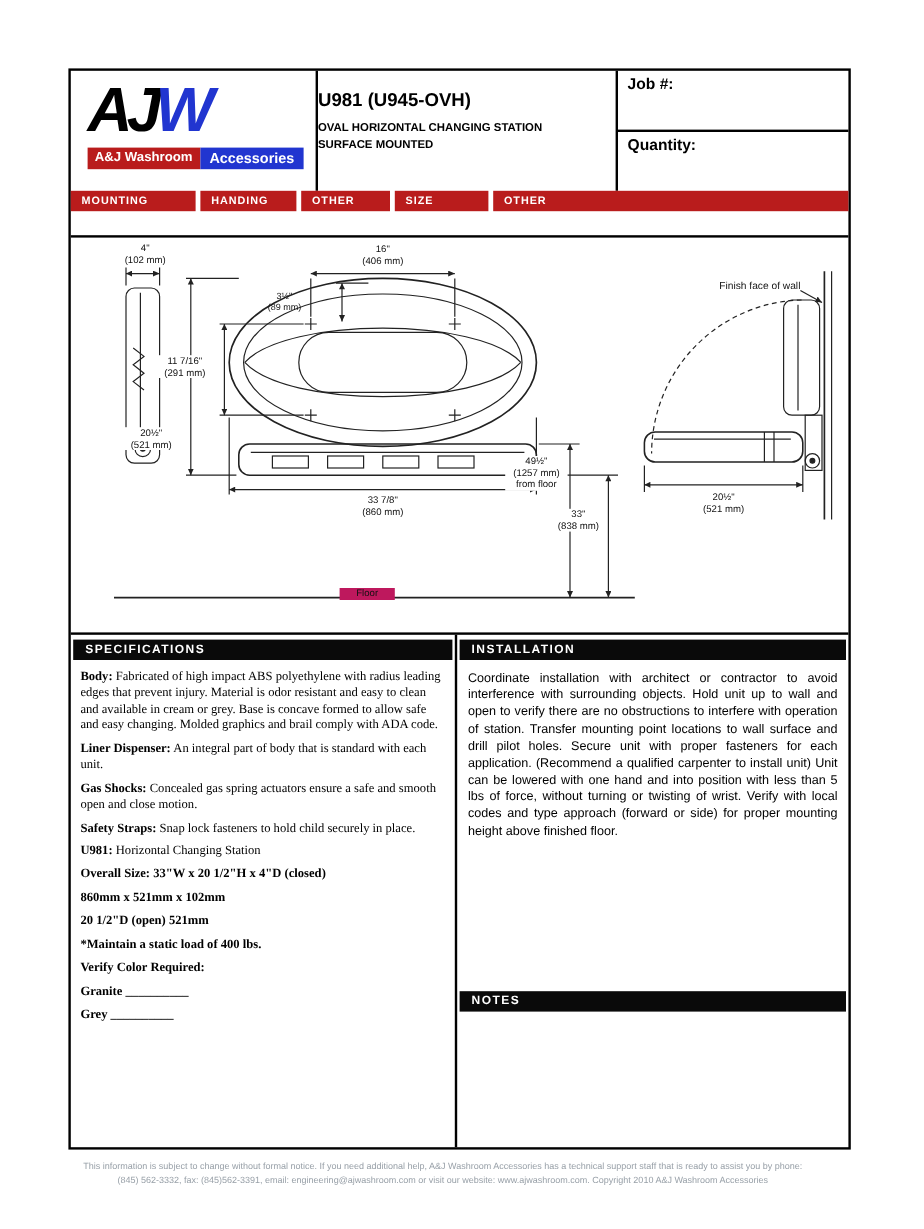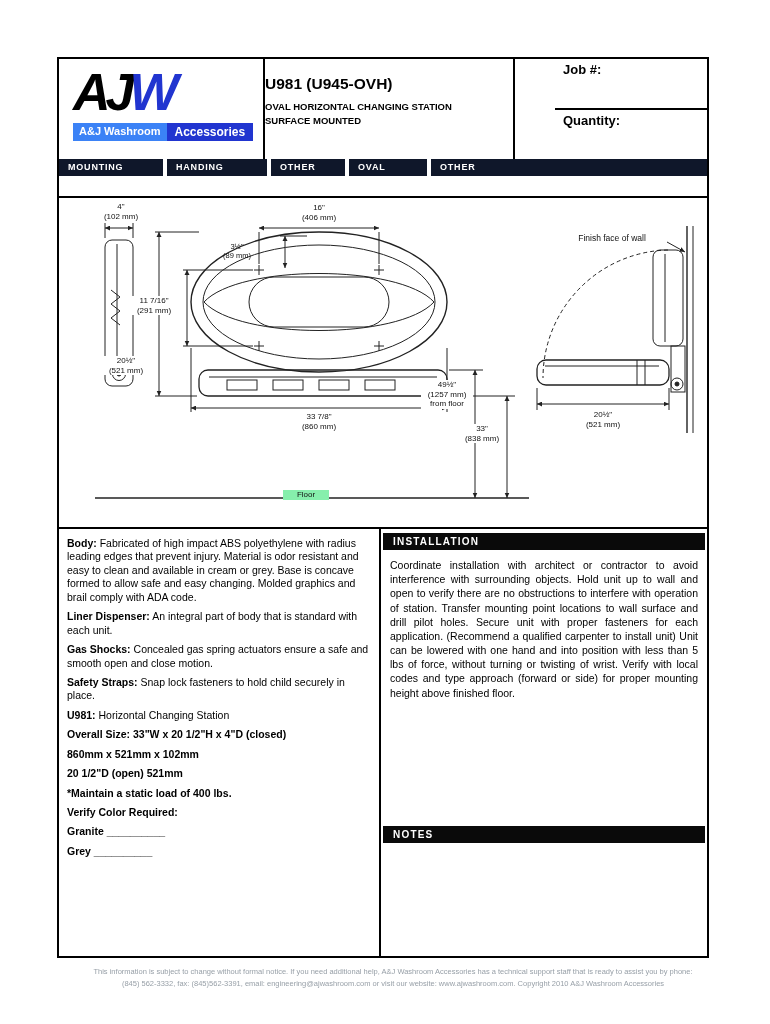--- a/index.html
+++ b/index.html
@@ -9,52 +9,52 @@
     font-family:"Liberation Sans", sans-serif; color:#000;
   }
   .sheet { position:absolute; left:57px; top:57px; width:652px; height:901px; border:2px solid #000; background:#fff; }
 
   
   .header { position:absolute; top:0; left:0; width:100%; height:100px; display:flex; }
   .logo-cell { width:206px; border-right:2px solid #000; padding:6px 10px 0 14px; }
   .logo-letters { font-size:52px; font-weight:bold; font-style:italic; letter-spacing:-5px; line-height:1.05; }
   .lw { color:#2135d0; }
   .logo-tagline { display:inline-flex; margin-top:3px; }
-  .tag-left { background:#3b82f6; color:#fff; font-size:11px; font-weight:bold; padding:2px 6px; white-space:nowrap; }
+  .tag-left { background:#b91c1c; color:#fff; font-size:11px; font-weight:bold; padding:2px 6px; white-space:nowrap; }
   .tag-right { background:#2135d0; color:#fff; font-size:12px; font-weight:bold; padding:2px 8px; white-space:nowrap; }
   .title-cell { width:250px; border-right:2px solid #000; text-align:left; padding-top:16px; }
   .title { font-size:15.5px; font-weight:bold; margin-bottom:7px; }
   .subtitle { font-size:9.5px; font-weight:bold; line-height:1.5; }
-  .fields-cell { flex:1; display:flex; flex-direction:column;margin-left:40px; }
+  .fields-cell { flex:1; display:flex; flex-direction:column; }
   .field-row { flex:1; border-bottom:2px solid #000; padding:3px 0 0 8px; font-size:13px; font-weight:bold; }
   .field-row:last-child { border-bottom:none; }
 
   
   .opts-bar { position:absolute; top:100px; left:0; width:100%; height:17px; display:flex; }
-  .opt { background:#0f172a; color:#fff; font-size:9px; font-weight:bold; letter-spacing:0.8px; padding:3px 0 0 9px; margin-right:4px; }
-  .o0{width:104px}.o1{width:100px}.o2{width:74px}.o3{width:78px}.o4{flex:1;margin-right:0;}
+  .opt { background:#b91c1c; color:#fff; font-size:9px; font-weight:bold; letter-spacing:0.8px; padding:3px 0 0 9px; margin-right:4px; }
+  .o0{width:104px}.o1{width:80px}.o2{width:74px}.o3{width:78px}.o4{flex:1;margin-right:0;}
   .blank-row { position:absolute; top:117px; left:0; width:100%; height:22px; border-bottom:2px solid #000; }
 
   
   .drawing { position:absolute; top:139px; left:0; width:100%; height:331px; border-bottom:2px solid #000; }
   .dim-label { position:absolute; font-size:8px; line-height:1.2; text-align:center; white-space:pre-line; color:#111; }
-  .wall-label { font-size:8.5px; white-space:nowrap; text-align:center; }
-  .floor-label { background:#86efac; padding:0 3px; }
+  .wall-label { font-size:8.5px; white-space:nowrap; text-align:right; }
+  .floor-label { background:#be185d; padding:0 3px; }
 
   
   .spec-col { position:absolute; top:470px; left:0; width:322px; height:427px; border-right:2px solid #000; }
   .inst-col { position:absolute; top:470px; left:322px; width:326px; height:427px; }
   .sec-bar { background:#0a0a0a; color:#fff; font-size:10px; font-weight:bold; letter-spacing:1.2px; padding:3px 0 3px 10px; margin:4px 2px 0 2px; }
   .notes-pos { position:absolute; top:293px; left:0; right:0; }
-  .spec-body { padding:8px 8px 0 8px; }
+  .spec-body { padding:8px 8px 0 8px;font-family:Liberation Serif, serif; }
   .spec { font-size:10.5px; line-height:1.28; margin-bottom:6px; }
   .inst-text { font-size:10.5px; font-weight:normal; line-height:1.35; padding:8px 9px 0 9px; text-align:justify; }
 
   
-  .footer { position:absolute; top:966px; left:48px; width:690px; text-align:center; font-size:7.5px; line-height:1.55; color:#98a0a8; }
+  .footer { position:absolute; top:966px; left:24px; width:690px; text-align:center; font-size:7.5px; line-height:1.55; color:#98a0a8; }
 </style>
 </head>
 <body>
 
 <div class="sheet">
 
   <div class="header">
     <div class="logo-cell">
       <div class="logo-letters"><span class="la">A</span><span class="lj">J</span><span class="lw">W</span></div>
       <div class="logo-tagline">
@@ -70,21 +70,21 @@
     <div class="fields-cell">
       <div class="field-row"><span>Job #:</span></div>
       <div class="field-row"><span>Quantity:</span></div>
     </div>
   </div>
 
   <div class="opts-bar">
     <div class="opt o0">MOUNTING</div>
     <div class="opt o1">HANDING</div>
     <div class="opt o2">OTHER</div>
-    <div class="opt o3">OVAL</div>
+    <div class="opt o3">SIZE</div>
     <div class="opt o4">OTHER</div>
   </div>
   <div class="blank-row"></div>
 
   <div class="drawing">
     <svg width="648" height="329" viewBox="0 0 648 329">
       <defs>
         <marker id="ae" markerWidth="7" markerHeight="7" refX="5.5" refY="2.5" orient="auto" markerUnits="userSpaceOnUse">
           <path d="M0,0 L5.5,2.5 L0,5 z" fill="#222"></path>
         </marker>
@@ -210,20 +210,21 @@
 from floor</span>
     <span class="dim-label" style="left:402px;top:226px;width:42px;background:#fff;">33"
 (838 mm)</span>
     <span class="dim-label wall-label" style="left:498px;top:35px;width:110px;">Finish face of wall</span>
     <span class="dim-label" style="left:499px;top:212px;width:90px;">20½"
 (521 mm)</span>
     <span class="dim-label floor-label" style="left:224px;top:292px;width:46px;">Floor</span>
   </div>
 
   <div class="spec-col">
+    <div class="sec-bar">SPECIFICATIONS</div>
     <div class="spec-body">
       <p class="spec"><b>Body:</b> <span>Fabricated of high impact ABS polyethylene with radius leading edges that prevent injury. Material is odor resistant and easy to clean and available in cream or grey. Base is concave formed to allow safe and easy changing. Molded graphics and brail comply with ADA code.</span></p>
       <p class="spec"><b>Liner Dispenser:</b> <span>An integral part of body that is standard with each unit.</span></p>
       <p class="spec"><b>Gas Shocks:</b> <span>Concealed gas spring actuators ensure a safe and smooth open and close motion.</span></p>
       <p class="spec"><b>Safety Straps:</b> <span>Snap lock fasteners to hold child securely in place.</span></p>
       <p class="spec"><b>U981:</b> <span>Horizontal Changing Station</span></p>
       <p class="spec"><b>Overall Size: 33"W x 20 1/2"H x 4"D (closed)</b> <span></span></p>
       <p class="spec"><b>860mm x 521mm x 102mm</b> <span></span></p>
       <p class="spec"><b>20 1/2"D (open) 521mm</b> <span></span></p>
       <p class="spec"><b>*Maintain a static load of 400 lbs.</b> <span></span></p>

